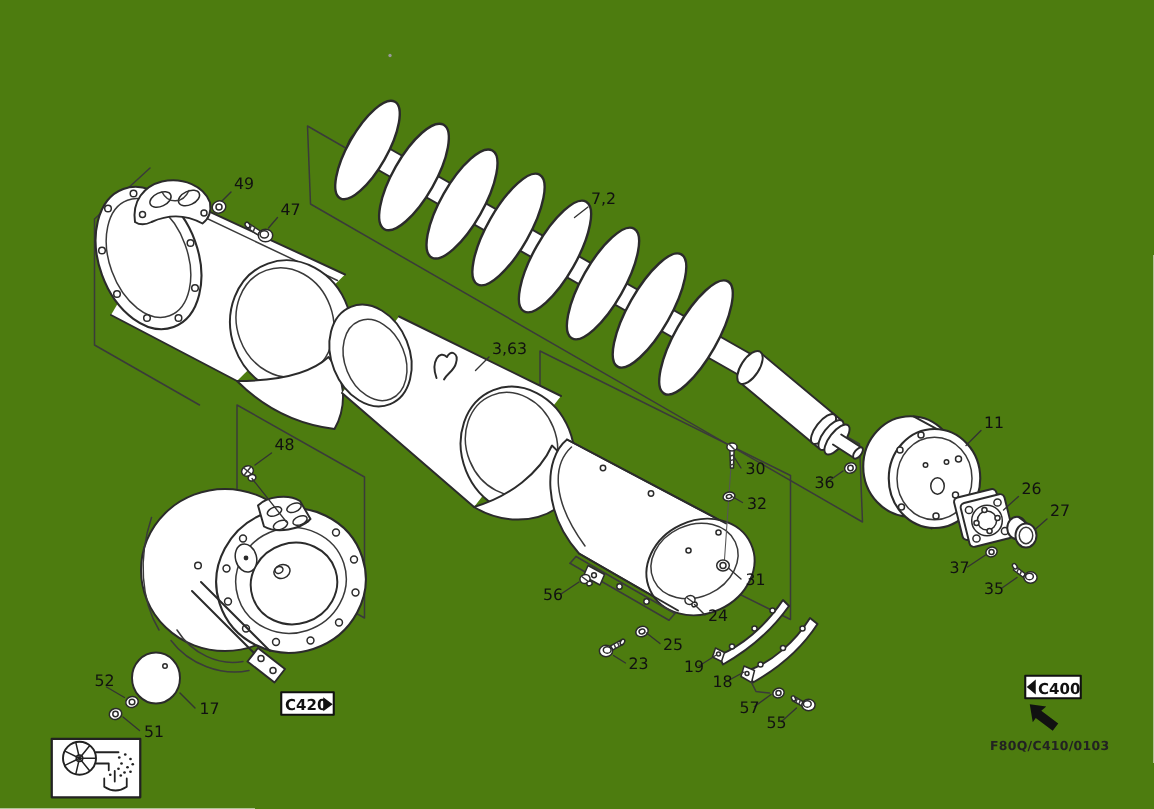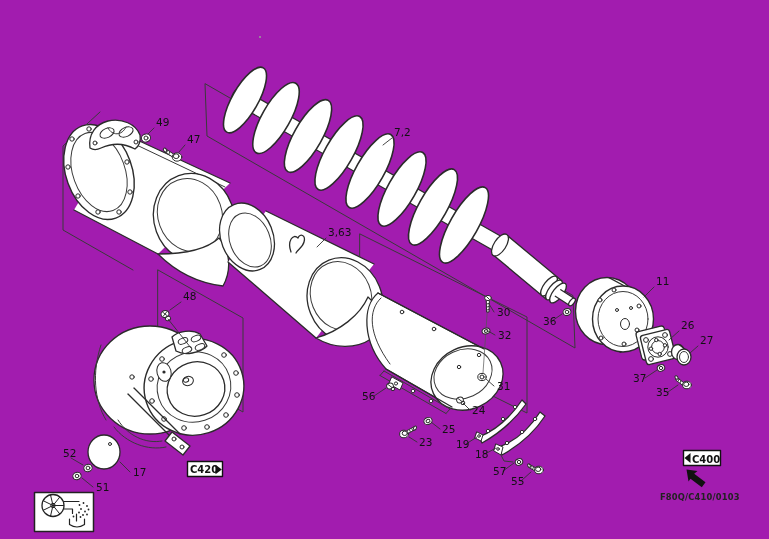--- a/index.html
+++ b/index.html
@@ -1,16 +1,16 @@
 <!DOCTYPE html>
 <html><head>
 <meta charset="utf-8">
 <style>
   html,body{margin:0;padding:0;background:#fff;}
-  .page{width:769px;height:539px;background:#a21caf;position:relative;overflow:hidden;
+  .page{width:769px;height:539px;background:#4d7c0f;position:relative;overflow:hidden;
         font-family:"DejaVu Sans",sans-serif;}
   svg{display:block;}
   svg *{stroke-linecap:round;stroke-linejoin:round;}
   .wh{fill:#ffffff;stroke:#2b2b2b;stroke-width:1.3;}
   .wh14{fill:#ffffff;stroke:#2b2b2b;stroke-width:1.4;}
   .ln{fill:none;stroke:#2b2b2b;stroke-width:1.3;}
   .thin{fill:none;stroke:#3a3a3a;stroke-width:1;}
   .bold{stroke-width:1.6;}
   .hole{fill:#ffffff;stroke:#2b2b2b;stroke-width:1;}
   .dot{fill:#2b2b2b;stroke:none;}

